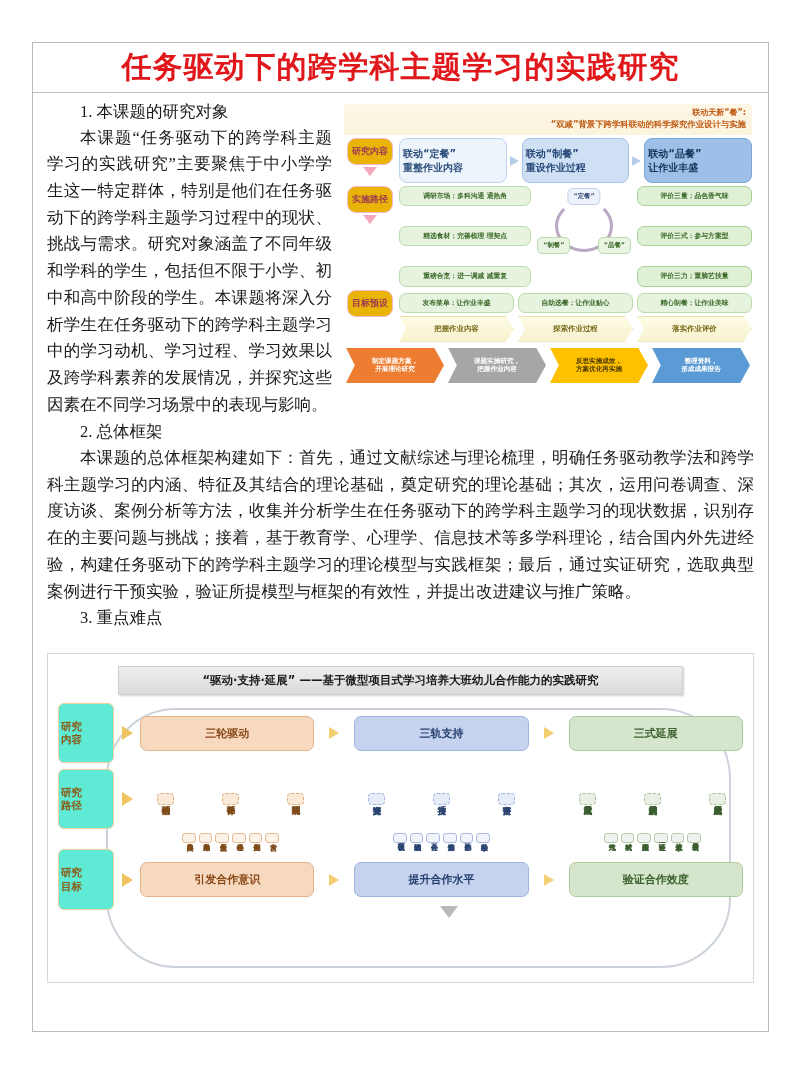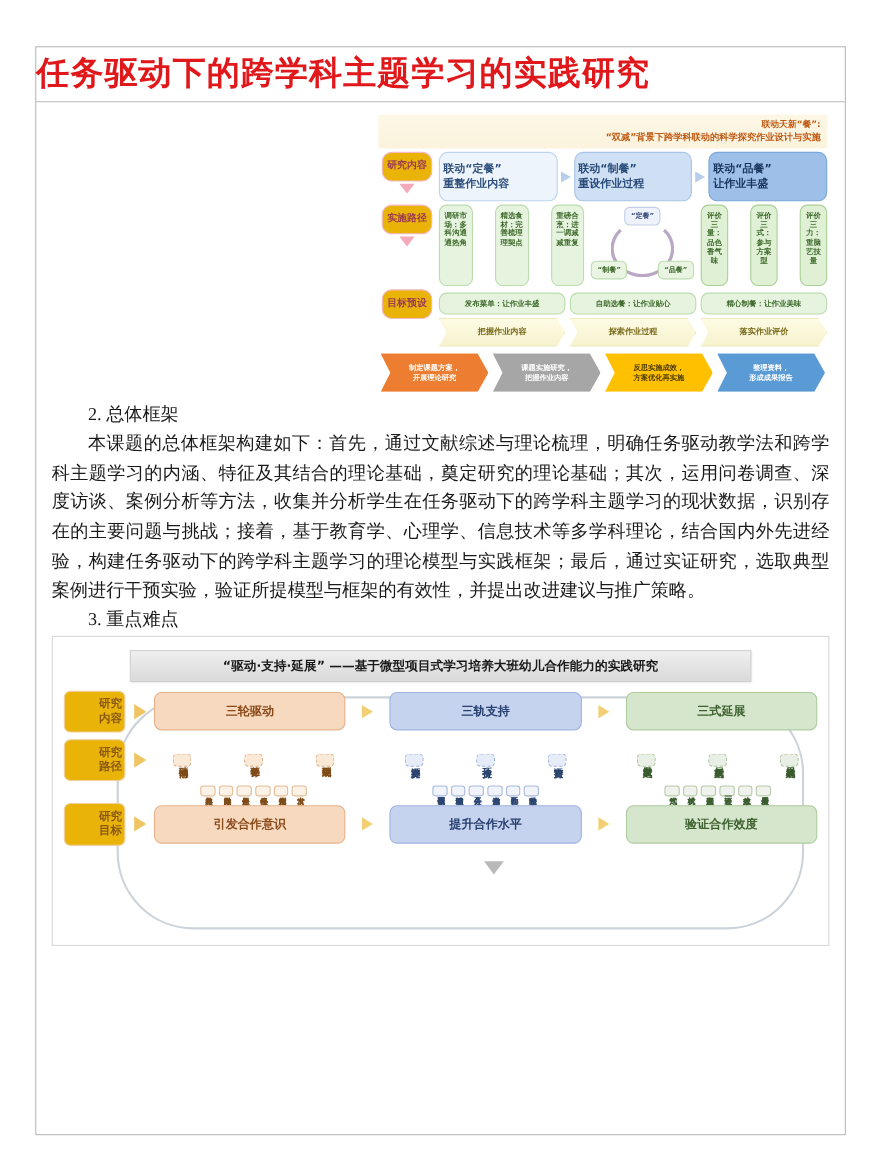--- a/index.html
+++ b/index.html
@@ -15,21 +15,21 @@
     position: absolute;
     left: 32px; top: 42px;
     width: 737px; height: 990px;
     border: 1px solid #b9b9b9;
     background: #fff;
     padding: 0;
   }
   
   .title-band {
     border-bottom: 1px solid #bfbfbf;
-    text-align: left;
+    text-align: center;
     padding: 7px 0 9px 0;
   }
   .doc-title {
     font-family: "DejaVu Sans", "Liberation Sans", sans-serif;
     font-weight: 700;
     font-size: 30px;
     letter-spacing: 1px;
     color: #e0181c;
     line-height: 1.1;
     white-space: nowrap;
@@ -119,21 +119,21 @@
   .nb-c { background:#9dbfe8; border:1px solid #7aa6d8; color:#18355c; }
   .arr-r {
     width:0;height:0;
     border-top:5px solid transparent;
     border-bottom:5px solid transparent;
     border-left:9px solid #b7cdea;
     flex: 0 0 auto;
   }
 
   .row2 { display:grid; grid-template-columns: 1.15fr 0.85fr 1fr; gap:4px; }
-  .gstack { display:flex; flex-direction:row; gap:20px; }
+  .gstack { display:flex; flex-direction:column; gap:20px; }
   .gb {
     background:#e6f3df; border:1px solid #bcdcae; border-radius:7px;
     color:#3f6b2c; font-size:6.8px; font-weight:700; text-align:center;
     padding:5px 3px; line-height:1.2;
   }
   .gb-strong { background:#dff0d5; border-color:#a9d095; }
   .cycle { position:relative; height:74px; }
   .cycle-ring {
     position:absolute; left:50%; top:14px; transform:translateX(-50%);
     width:58px; height:52px; border:3px solid #b9a7c4; border-radius:50%;
@@ -163,45 +163,45 @@
     padding:9px 8px; line-height:1.3;
     clip-path: polygon(0 0, 90% 0, 100% 50%, 90% 100%, 0 100%, 9% 50%);
   }
   .chev-1 { background:#ed7d31; }
   .chev-2 { background:#a6a6a6; }
   .chev-3 { background:#ffc000; color:#4a3a00; }
   .chev-4 { background:#5b9bd5; }
 
   
   .fig2 {
-    margin: 2px 14px 0 14px;
+    margin: 22px 14px 0 14px;
     border:1px solid #d8d8d8;
     background:#fff;
     font-family:"DejaVu Sans","Liberation Sans",sans-serif;
     padding: 10px 10px 12px 10px;
     position: relative;
-    height: 282px;
+    height: 330px;
   }
   .fig2-title {
     background: linear-gradient(180deg,#efefef,#d9d9d9);
     border:1px solid #cfcfcf;
     color:#1a1a1a; font-weight:700; font-size:11.5px;
     text-align:center; padding:6px 8px; margin: 2px 60px 8px 60px;
     white-space:nowrap; box-shadow: 1px 1px 2px rgba(0,0,0,.18);
   }
   .f2-round {
     position:absolute; left:58px; right:22px; top:54px; bottom:14px;
     border:2px solid #cdd3da; border-radius: 70px;
     pointer-events:none;
   }
   .f2-row { display:grid; grid-template-columns: 56px 26px 1fr; align-items:center; position:relative; z-index:2; }
   .f2-left {
-    background:#eab308; border:1px solid #f0cf9b; border-radius:6px;
-    color:#8a5a14; font-weight:700; font-size:10.5px; text-align:right;
-    line-height:1.25; padding:5px 2px;
+    background:#5eead4; border:1px solid #f0cf9b; border-radius:6px;
+    color:#8a5a14; font-weight:700; font-size:10.5px; text-align:left;
+    line-height:1.25; padding:16px 2px;
   }
   .f2-arrow { display:flex; justify-content:center; }
   .ar-y {
     width:0;height:0;border-top:7px solid transparent;border-bottom:7px solid transparent;
     border-left:11px solid #f0c561;
   }
   .ar-y-sm {
     width:0;height:0;border-top:6px solid transparent;border-bottom:6px solid transparent;
     border-left:10px solid #f3cf74;
   }
@@ -328,20 +328,24 @@
 把握作业内容</div>
           <div class="chev chev-3" style="white-space: pre-line;">反思实施成效，
 方案优化再实施</div>
           <div class="chev chev-4" style="white-space: pre-line;">整理资料，
 形成成果报告</div>
         </div>
 
       </div>
     </div>
 
+    <div class="col-text">
+      <p class="heading">1. 本课题的研究对象</p>
+      <p class="para">本课题“任务驱动下的跨学科主题学习的实践研究”主要聚焦于中小学学生这一特定群体，特别是他们在任务驱动下的跨学科主题学习过程中的现状、挑战与需求。研究对象涵盖了不同年级和学科的学生，包括但不限于小学、初中和高中阶段的学生。本课题将深入分析学生在任务驱动下的跨学科主题学习中的学习动机、学习过程、学习效果以及跨学科素养的发展情况，并探究这些因素在不同学习场景中的表现与影响。</p>
+    </div>
 
     <div class="clearfix"></div>
 
     <div style="margin-top:1px;">
       <p class="heading">2. 总体框架</p>
       <p class="para">本课题的总体框架构建如下：首先，通过文献综述与理论梳理，明确任务驱动教学法和跨学科主题学习的内涵、特征及其结合的理论基础，奠定研究的理论基础；其次，运用问卷调查、深度访谈、案例分析等方法，收集并分析学生在任务驱动下的跨学科主题学习的现状数据，识别存在的主要问题与挑战；接着，基于教育学、心理学、信息技术等多学科理论，结合国内外先进经验，构建任务驱动下的跨学科主题学习的理论模型与实践框架；最后，通过实证研究，选取典型案例进行干预实验，验证所提模型与框架的有效性，并提出改进建议与推广策略。</p>
       <p class="heading">3. 重点难点</p>
     </div>
   </div>
 

